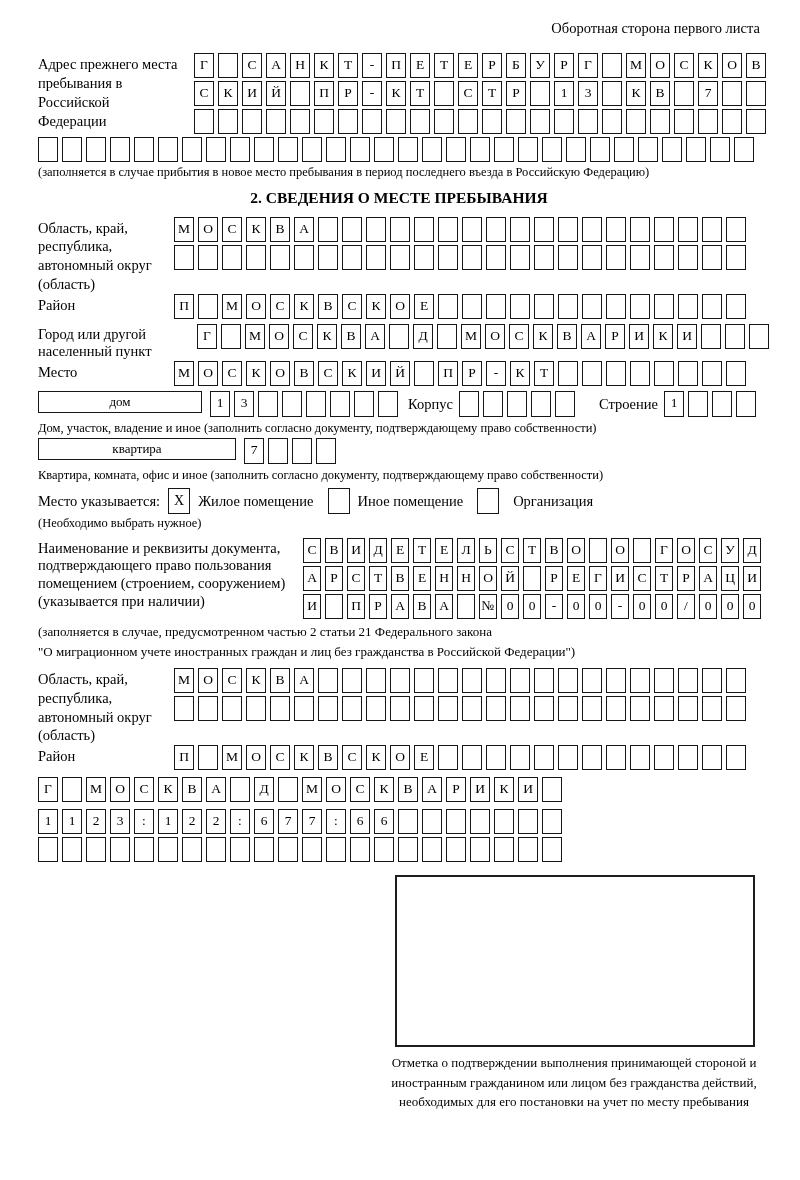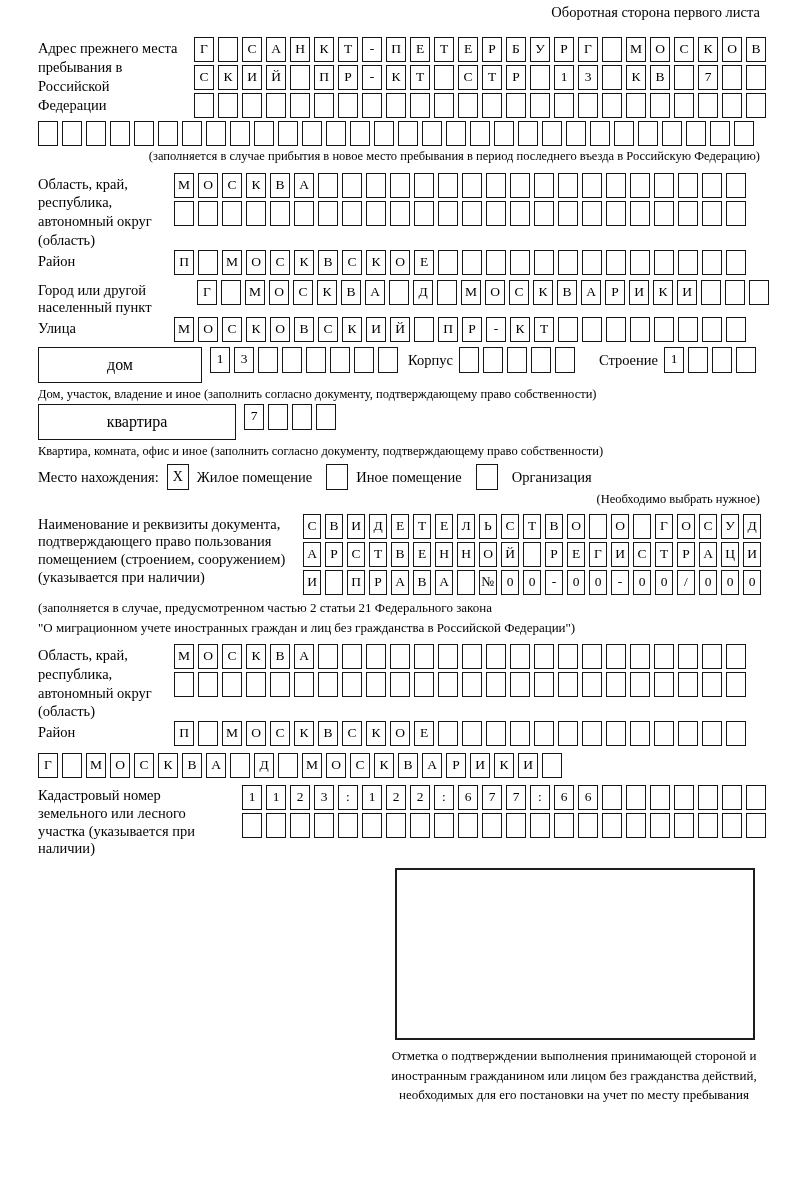--- a/index.html
+++ b/index.html
@@ -1,20 +1,20 @@
 <!DOCTYPE html>
 <html lang="ru"><head>
 <meta charset="utf-8">
 <style>
   * { margin:0; padding:0; box-sizing:border-box; }
   html,body { background:#ffffff; }
   .page {
     width:800px; height:1180px; background:#fff; color:#000;
     font-family:"Liberation Serif","DejaVu Serif",serif;
-    padding:4px 40px 0 38px; position:relative; overflow:hidden;
+    padding:20px 40px 0 38px; position:relative; overflow:hidden;
   }
   .header-note { text-align:right; font-size:14.5px; margin-bottom:16px; }
 
   .field { display:flex; align-items:flex-start;gap:16px; }
   .field-label { font-size:14.5px; line-height:1.3; padding-top:2px; }
   .w140 { flex:0 0 140px; width:140px; }
   .w120 { flex:0 0 120px; width:120px; }
   .w143 { flex:0 0 143px; width:143px; line-height:1.2; }
   .w165 { flex:0 0 165px; width:165px; line-height:1.2; }
   .w188 { flex:0 0 188px; width:188px; line-height:1.22; }
@@ -22,30 +22,30 @@
 
   .cellrow { display:flex; height:25px; margin-bottom:3px; }
   .cell {
     flex:0 0 20px; width:20px; height:25px;
     border:1.6px solid #161616; margin-right:4px;
     font-size:13.5px; line-height:21px; text-align:center;
   }
   .cellrow--narrow .cell { flex:0 0 18px; width:18px; }
 
   .caption { font-size:12.5px; line-height:1.25; }
-  .caption--center { text-align:right;font-family:Liberation Serif, serif; }
+  .caption--center { text-align:left;font-family:Liberation Serif, serif; }
   .mb2{margin-bottom:2px;} .mb4{margin-bottom:4px;} .mb6{margin-bottom:6px;} .mb8{margin-bottom:8px;}
 
   .section-title { text-align:center; font-weight:bold; font-size:15.5px; margin:6px 0 10px; }
   .sub-title { text-align:center; font-weight:bold; font-size:15px; margin:8px 0 8px; }
 
   .inline-row { display:flex; align-items:flex-start; margin-bottom:4px; }
   .label-box {
-    border:1.6px solid #161616; height:36px;
-    display:flex; align-items:center; justify-content:center; font-size:16px;
+    border:1.6px solid #161616; height:22px;
+    display:flex; align-items:center; justify-content:center; font-size:13px;
   }
   .label-box--house { width:166px; }
   .label-box--apt { width:198px; }
   .inline-label { font-size:14.5px; line-height:26px; padding:0 6px; }
   .gap8 { margin-left:8px; } .gap14 { margin-left:14px; }
   .inline-row .cellrow { margin-bottom:0; height:26px; }
   .inline-row .cell { height:26px; line-height:22px; }
 
   .stay-row { display:flex; align-items:center; margin-bottom:2px; }
   .checkbox {
@@ -182,20 +182,21 @@
       <span class="cell"></span>
       <span class="cell"></span>
       <span class="cell"></span>
       <span class="cell"></span>
       <span class="cell"></span>
       <span class="cell"></span>
       <span class="cell"></span>
     </div>
   <div class="caption caption--center mb8">(заполняется в случае прибытия в новое место пребывания в период последнего въезда в Российскую Федерацию)</div>
 
+  <div class="section-title">2. СВЕДЕНИЯ О МЕСТЕ ПРЕБЫВАНИЯ</div>
 
   <div class="field">
     <div class="field-label w120">Область, край, республика, автономный округ (область)</div>
     <div>
       <div class="cellrow">
           <span class="cell">М</span>
           <span class="cell">О</span>
           <span class="cell">С</span>
           <span class="cell">К</span>
           <span class="cell">В</span>
@@ -302,21 +303,21 @@
         <span class="cell">И</span>
         <span class="cell">К</span>
         <span class="cell">И</span>
         <span class="cell"></span>
         <span class="cell"></span>
         <span class="cell"></span>
       </div>
   </div>
 
   <div class="field mb2">
-    <div class="field-label w120">Улица</div>
+    <div class="field-label w120">Место</div>
     <div class="cellrow">
         <span class="cell">М</span>
         <span class="cell">О</span>
         <span class="cell">С</span>
         <span class="cell">К</span>
         <span class="cell">О</span>
         <span class="cell">В</span>
         <span class="cell">С</span>
         <span class="cell">К</span>
         <span class="cell">И</span>
@@ -373,21 +374,21 @@
     <div class="cellrow gap8">
         <span class="cell">7</span>
         <span class="cell"></span>
         <span class="cell"></span>
         <span class="cell"></span>
       </div>
   </div>
   <div class="caption mb4">Квартира, комната, офис и иное (заполнить согласно документу, подтверждающему право собственности)</div>
 
   <div class="stay-row">
-    <span class="stay-label">Место нахождения:</span>
+    <span class="stay-label">Место указывается:</span>
     <span class="checkbox gap8">X</span>
     <span class="stay-label gap8">Жилое помещение</span>
     <span class="checkbox gap14"></span>
     <span class="stay-label gap8">Иное помещение</span>
     <span class="checkbox gap14"></span>
     <span class="stay-label gap14">Организация</span>
   </div>
   <div class="caption caption--center mb6">(Необходимо выбрать нужное)</div>
 
   <div class="field">
@@ -579,21 +580,20 @@
         <span class="cell">А</span>
         <span class="cell">Р</span>
         <span class="cell">И</span>
         <span class="cell">К</span>
         <span class="cell">И</span>
         <span class="cell"></span>
       </div>
   </div>
 
   <div class="field" style="margin-top:4px;">
-    <div class="field-label w188">Кадастровый номер земельного или лесного участка (указывается при наличии)</div>
     <div>
       <div class="cellrow">
           <span class="cell">1</span>
           <span class="cell">1</span>
           <span class="cell">2</span>
           <span class="cell">3</span>
           <span class="cell">:</span>
           <span class="cell">1</span>
           <span class="cell">2</span>
           <span class="cell">2</span>

